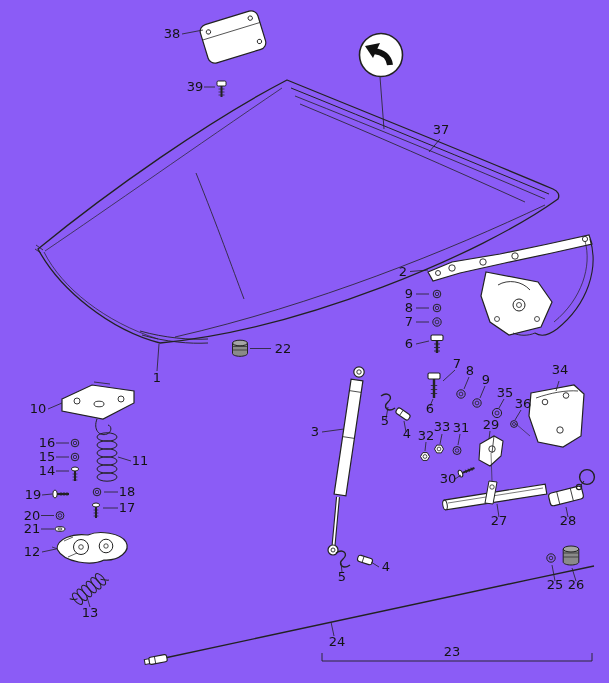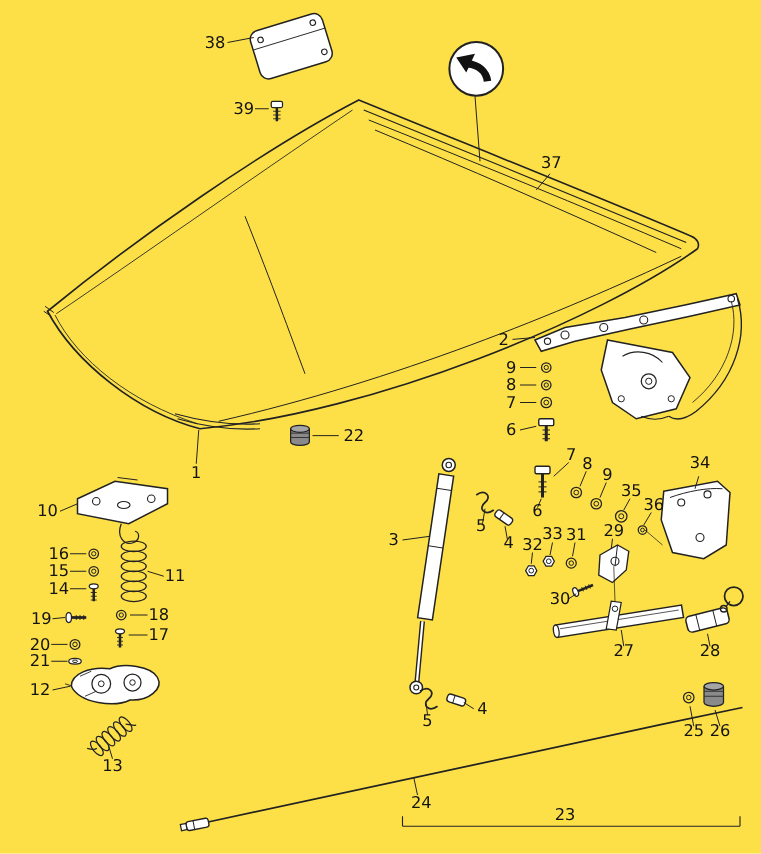--- a/index.html
+++ b/index.html
@@ -1,16 +1,16 @@
 <!DOCTYPE html>
 <html><head>
 <meta charset="utf-8">
 <style>
   html,body{margin:0;padding:0;background:#ffffff;}
-  .stage{position:relative;width:609px;height:683px;background:#fde047;overflow:hidden;
+  .stage{position:relative;width:609px;height:683px;background:#8b5cf6;overflow:hidden;
          font-family:"DejaVu Sans",sans-serif;}
   svg{position:absolute;left:0;top:0;}
   svg text{font-family:"DejaVu Sans",sans-serif;font-size:13px;fill:#141414;stroke:none;}
 </style>
 </head>
 <body>
 
 <div class="stage">
 <svg width="609" height="683" viewBox="0 0 609 683">
 

